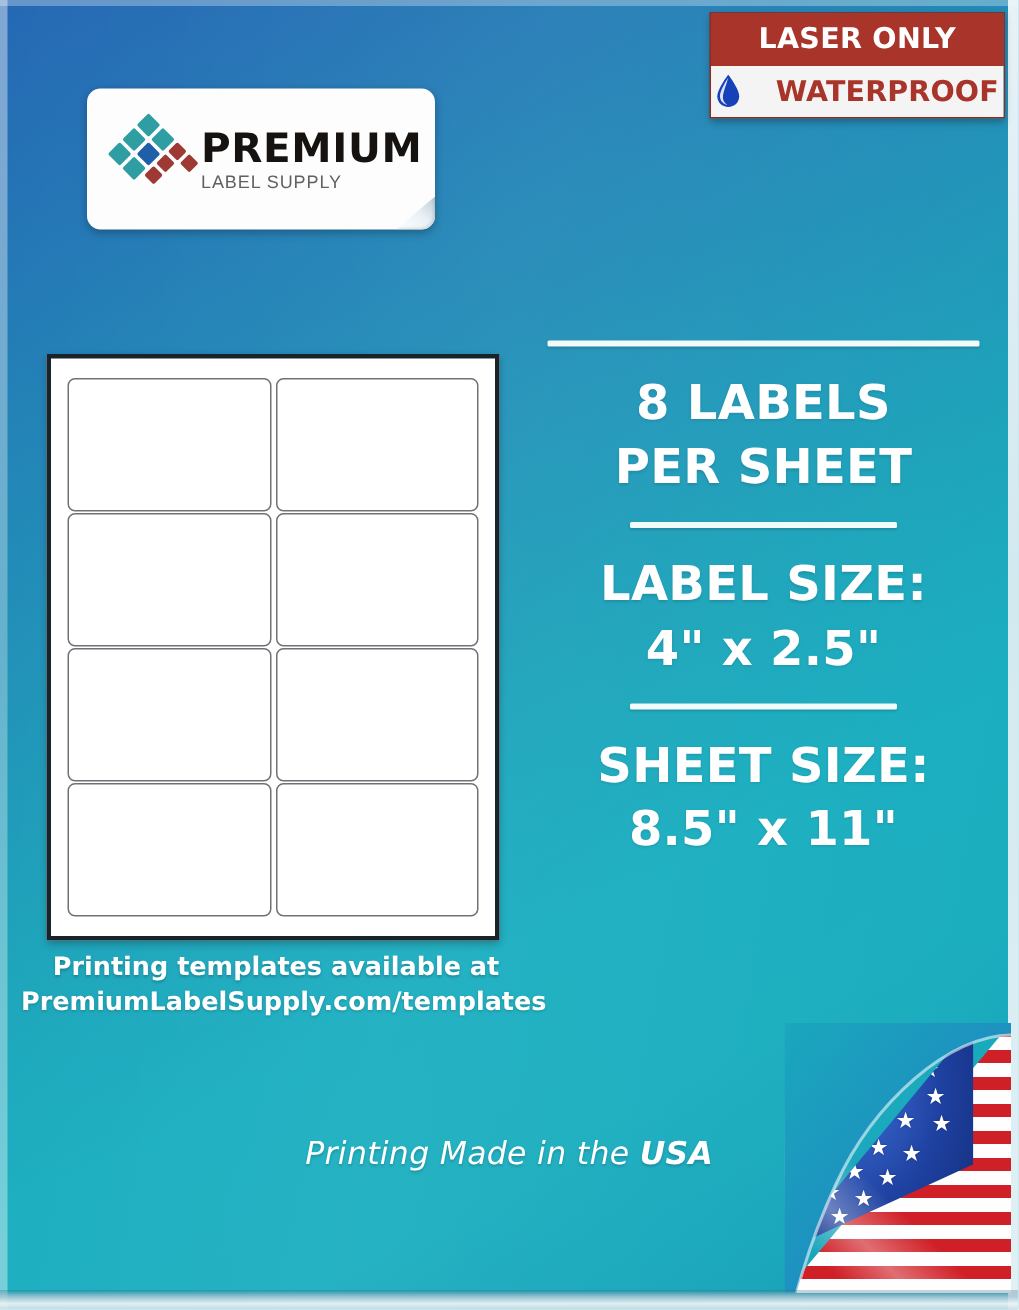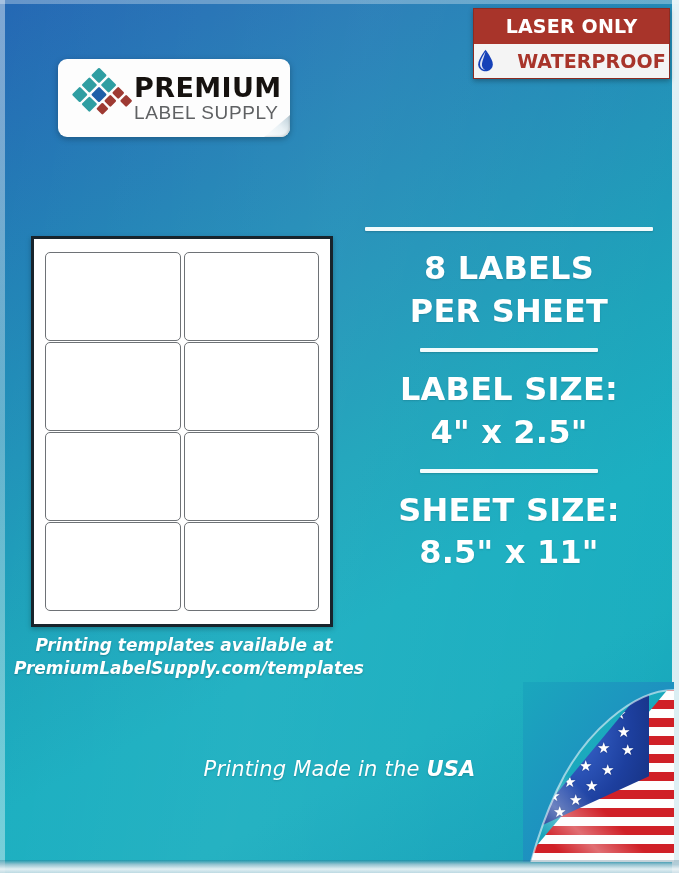--- a/index.html
+++ b/index.html
@@ -74,21 +74,21 @@
         rgba(235,243,246,0.95) 70%,
         rgba(205,222,230,0.9) 100%);
   }
 
   
   #logo-card {
     position: absolute;
     left: 58px;
     top: 59px;
     width: 232px;
-    height: 78px;
+    height: 94px;
     background: #fdfdfd;
     border-radius: 9px;
     box-shadow: 0 2px 6px rgba(0,0,0,0.28);
     display: flex;
     align-items: center;
     padding: 0 10px 0 12px;
     box-sizing: border-box;
   }
   #logo-card::after {
     
@@ -121,21 +121,21 @@
   #logo-premium {
     font-family: "DejaVu Sans", sans-serif;
     font-weight: 700;
     font-size: 27px;
     letter-spacing: 0.4px;
     color: #16120f;
   }
   #logo-sub {
     font-family: "Liberation Sans", sans-serif;
     font-weight: 400;
-    font-size: 19px;
+    font-size: 12px;
     letter-spacing: 0.6px;
     color: #5f6163;
     margin-top: 2px;
   }
 
   
   #badge {
     position: absolute;
     right: 9px;
     top: 8px;
@@ -209,21 +209,20 @@
     left: 14px;
     top: 634px;
     width: 340px;
     text-align: center;
     color: #ffffff;
     font-family: "DejaVu Sans", sans-serif;
     font-weight: 700;
     font-size: 17px;
     line-height: 1.38;
     text-shadow: 0 1px 2px rgba(0,0,0,0.22);
-    font-style: italic;
   }
 
   
   #right-col {
     position: absolute;
     left: 356px;
     top: 212px;
     width: 306px;
     text-align: center;
     color: #ffffff;

